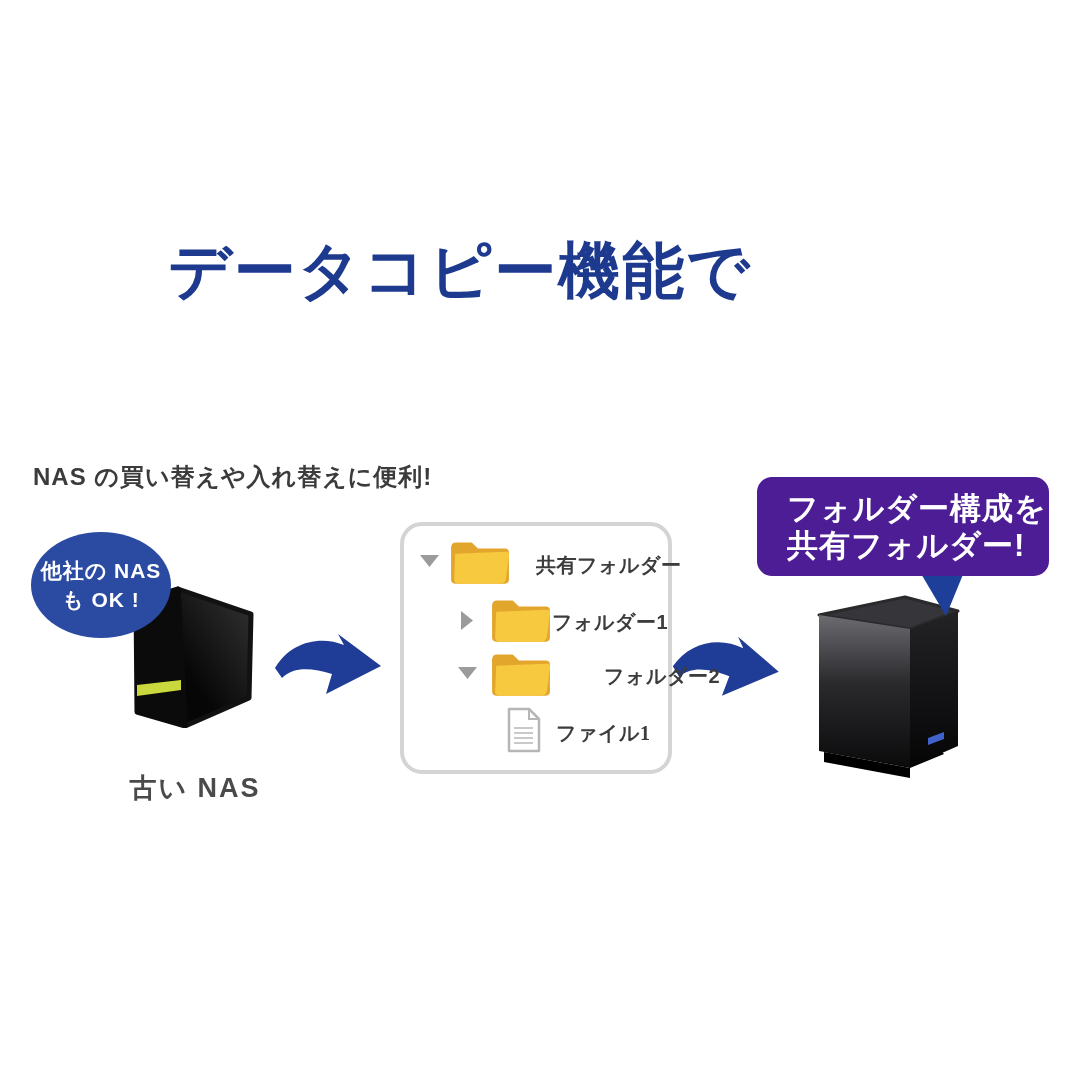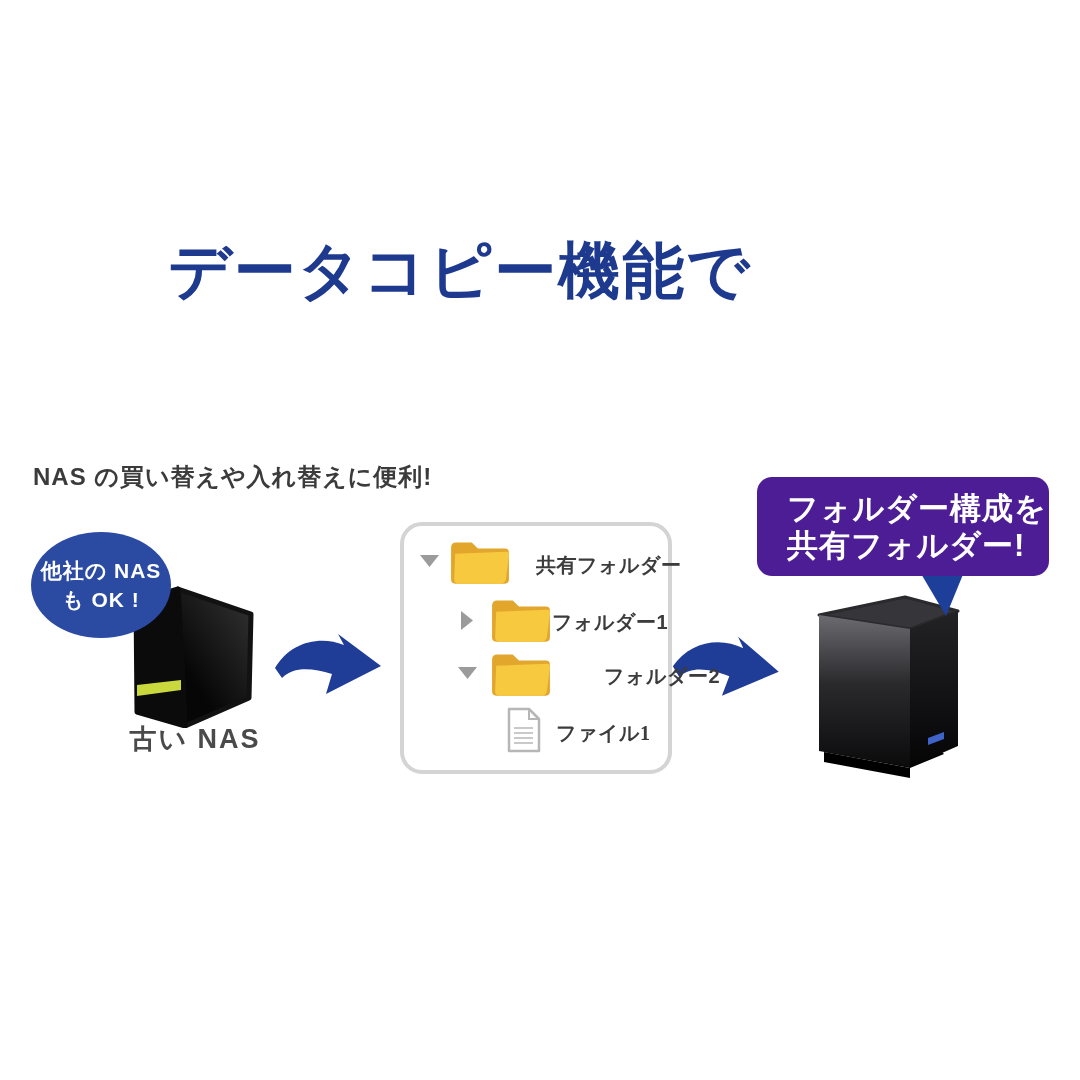--- a/index.html
+++ b/index.html
@@ -20,21 +20,21 @@
   
   .ellipse-callout{
     position:absolute;left:31px;top:532px;width:140px;height:106px;border-radius:50%;
     background:#2b4aa2;color:#ffffff;display:flex;flex-direction:column;
     align-items:center;justify-content:center;z-index:5;
     font-size:21px;font-weight:800;line-height:29px;text-align:left;letter-spacing:1px;
   }
   
   .old-nas{position:absolute;left:133px;top:586px;z-index:1;}
   .old-nas-label{
-    position:absolute;left:125px;top:721px;width:140px;text-align:center;
+    position:absolute;left:125px;top:770px;width:140px;text-align:center;
     font-size:27px;font-weight:600;color:#4a4a4a;letter-spacing:2px;
   }
   .new-nas{position:absolute;left:812px;top:588px;z-index:1;}
   
   .arrow{position:absolute;z-index:2;}
   .arrow1{left:272px;top:632px;}
   .arrow2{left:670px;top:634px;transform:rotate(4deg);}
   
   .tree-box{
     position:absolute;left:400px;top:522px;width:264px;height:244px;

